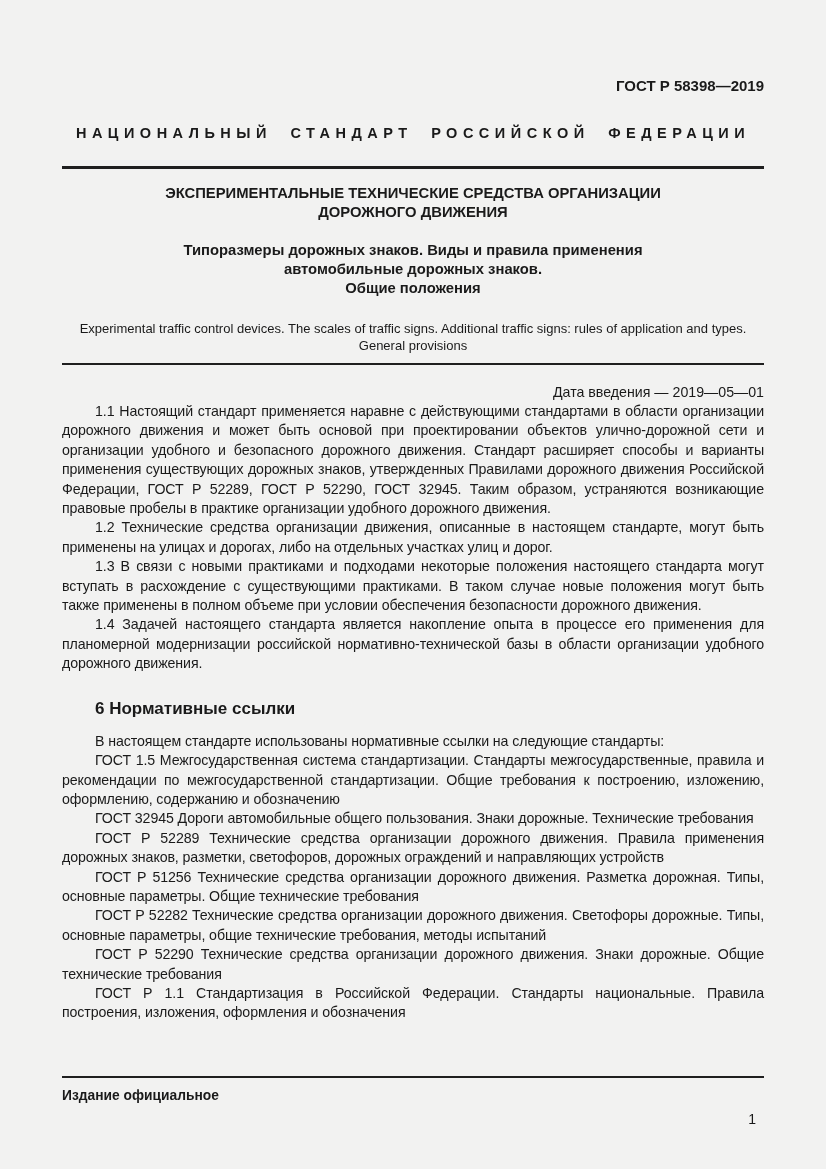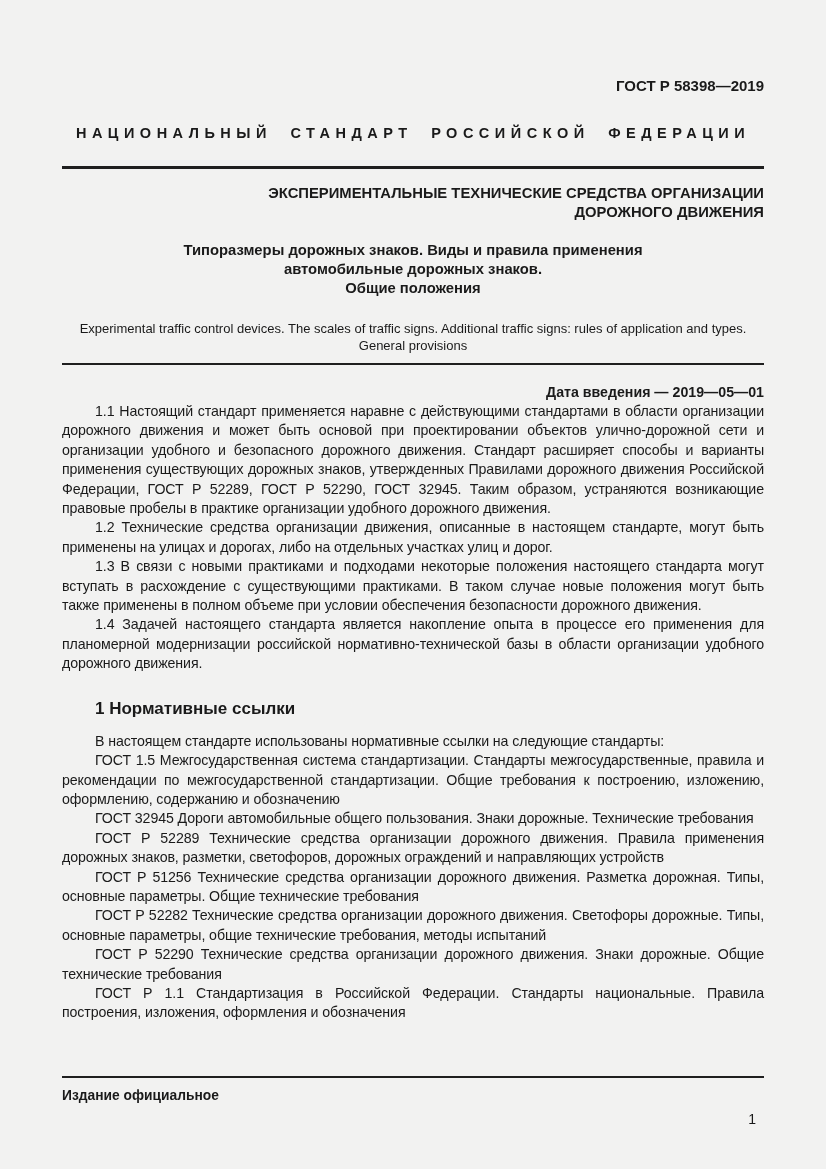--- a/index.html
+++ b/index.html
@@ -29,42 +29,42 @@
     letter-spacing: 5.5px;
     word-spacing: 9px;
     white-space: nowrap;
   }
   .rule { height: 0; border: 0; border-top: 2px solid #1f1f1f; }
   .rule.thick { border-top-width: 3px; margin-top: 23px; }
   .rule.under-title { margin-top: 9px; }
 
   .main-title {
     margin-top: 15px;
-    text-align: right;
+    text-align: center;
     font-weight: bold;
     font-size: 14.8px;
     line-height: 19px;
   }
   .subtitle {
     margin-top: 19px;
     text-align: center;
     font-weight: bold;
     font-size: 14.8px;
     line-height: 19px;
   }
   .english {
     margin-top: 22px;
     text-align: center;
     font-size: 13px;
     line-height: 17px;
   }
   .intro-date {
     margin-top: 18px;
     text-align: right;
-    font-weight: bold;
+    font-weight: normal;
     font-size: 14.2px;
     line-height: 19px;
   }
   .section-title {
     margin: 24px 0 12px 33px;
     font-size: 17px;
     font-weight: bold;
     line-height: 22px;
   }
   p.body-par {
@@ -126,21 +126,21 @@
 
   <div class="rule under-title"></div>
 
   <div class="intro-date">Дата введения — 2019—05—01</div>
 
   <p class="body-par">1.1 Настоящий стандарт применяется наравне с действующими стандартами в области организации дорожного движения и может быть основой при проектировании объектов улично-дорожной сети и организации удобного и безопасного дорожного движения. Стандарт расширяет способы и варианты применения существующих дорожных знаков, утвержденных Правилами дорожного движения Российской Федерации, ГОСТ Р 52289, ГОСТ Р 52290, ГОСТ 32945. Таким образом, устраняются возникающие правовые пробелы в практике организации удобного дорожного движения.</p>
   <p class="body-par">1.2 Технические средства организации движения, описанные в настоящем стандарте, могут быть применены на улицах и дорогах, либо на отдельных участках улиц и дорог.</p>
   <p class="body-par">1.3 В связи с новыми практиками и подходами некоторые положения настоящего стандарта могут вступать в расхождение с существующими практиками. В таком случае новые положения могут быть также применены в полном объеме при условии обеспечения безопасности дорожного движения.</p>
   <p class="body-par">1.4 Задачей настоящего стандарта является накопление опыта в процессе его применения для планомерной модернизации российской нормативно-технической базы в области организации удобного дорожного движения.</p>
 
-  <div class="section-title">1 Нормативные ссылки</div>
+  <div class="section-title">6 Нормативные ссылки</div>
   <p class="body-par">В настоящем стандарте использованы нормативные ссылки на следующие стандарты:</p>
   <p class="body-par">ГОСТ 1.5 Межгосударственная система стандартизации. Стандарты межгосударственные, правила и рекомендации по межгосударственной стандартизации. Общие требования к построению, изложению, оформлению, содержанию и обозначению</p>
   <p class="body-par">ГОСТ 32945 Дороги автомобильные общего пользования. Знаки дорожные. Технические требования</p>
   <p class="body-par">ГОСТ Р 52289 Технические средства организации дорожного движения. Правила применения дорожных знаков, разметки, светофоров, дорожных ограждений и направляющих устройств</p>
   <p class="body-par">ГОСТ Р 51256 Технические средства организации дорожного движения. Разметка дорожная. Типы, основные параметры. Общие технические требования</p>
   <p class="body-par">ГОСТ Р 52282 Технические средства организации дорожного движения. Светофоры дорожные. Типы, основные параметры, общие технические требования, методы испытаний</p>
   <p class="body-par">ГОСТ Р 52290 Технические средства организации дорожного движения. Знаки дорожные. Общие технические требования</p>
   <p class="body-par">ГОСТ Р 1.1 Стандартизация в Российской Федерации. Стандарты национальные. Правила построения, изложения, оформления и обозначения</p>
 
 </div>

